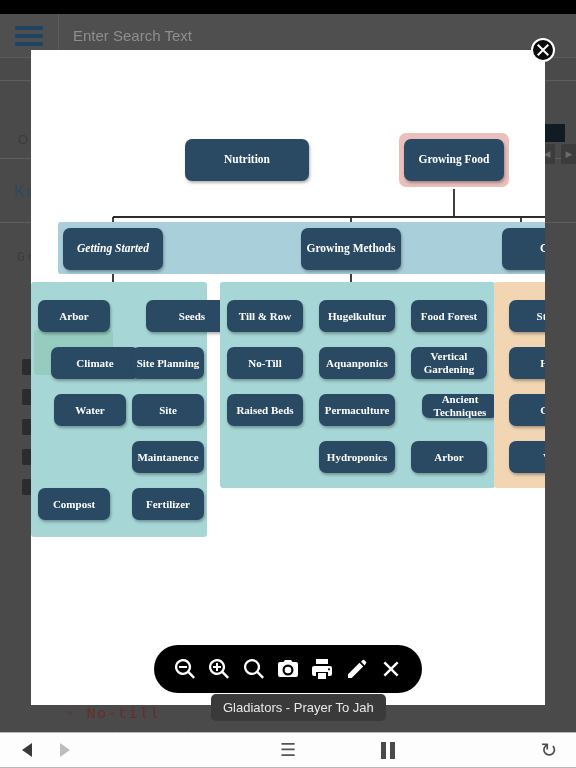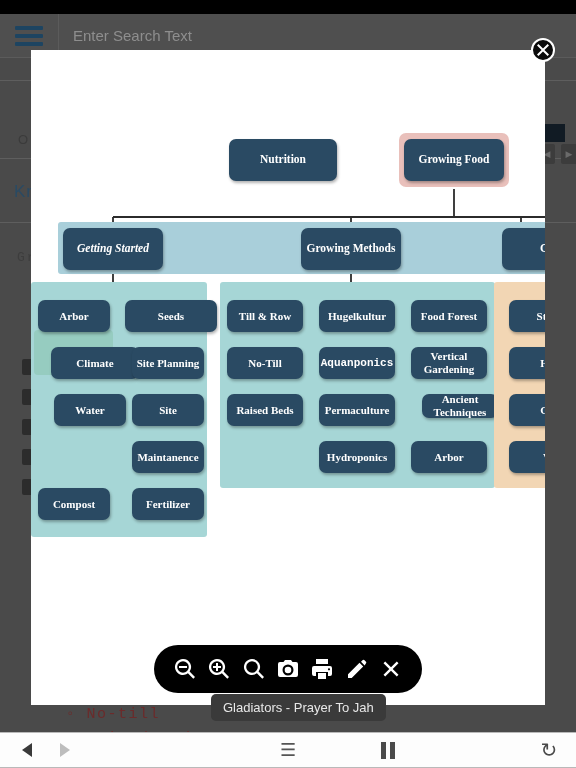--- a/index.html
+++ b/index.html
@@ -194,49 +194,49 @@
           <path d="M472,258 L472,352"></path>
           <path d="M472,258 L492,258"></path>
           <path d="M472,305 L492,305" marker-end="url(#ah)"></path>
           <path d="M472,352 L492,352" marker-end="url(#ah)"></path>
         </g>
       </svg>
 
       <div class="band" style="left:27px; top:172px; width:520px; height:52px;"></div>
 
       <div class="hl-pink" style="left:368px; top:83px; width:110px; height:54px;"></div>
-      <div class="node big" style="left:154px; top:89px; width:108px; height:42px;margin-left:44px;">Nutrition</div>
+      <div class="node big" style="left:154px; top:89px; width:124px; height:42px;">Nutrition</div>
       <div class="node big" style="left:373px; top:89px; width:100px; height:42px;">Growing Food</div>
 
       <div class="node big" style="left:32px; top:178px; width:100px; height:42px;font-style:italic;">Getting Started</div>
       <div class="node big" style="left:270px; top:178px; width:100px; height:42px;">Growing Methods</div>
       <div class="node big" style="left:471px; top:178px; width:100px; height:42px;">Gree</div>
 
       <div class="grp grp-teal" style="left:0px; top:232px; width:176px; height:255px;"></div>
       <div class="hl-green" style="left:3px; top:280px; width:79px; height:45px;"></div>
 
       <div class="node" style="left:7px;  top:250px; width:72px; height:32px;">Arbor</div>
       <div class="node" style="left:20px;  top:297px; width:88px; height:32px;">Climate</div>
       <div class="node" style="left:23px;  top:344px; width:72px; height:32px;">Water</div>
       <div class="node" style="left:7px;  top:438px; width:72px; height:32px;">Compost</div>
 
-      <div class="node" style="left:94px; top:250px; width:92px; height:32px;">Seeds</div>
+      <div class="node" style="left:115px; top:250px; width:92px; height:32px;">Seeds</div>
       <div class="node" style="left:101px; top:297px; width:72px; height:32px;">Site Planning</div>
       <div class="node" style="left:101px; top:344px; width:72px; height:32px;">Site</div>
       <div class="node" style="left:101px; top:391px; width:72px; height:32px;">Maintanence</div>
       <div class="node" style="left:101px; top:438px; width:72px; height:32px;">Fertilizer</div>
 
       <div class="grp grp-teal" style="left:189px; top:232px; width:275px; height:206px;"></div>
 
       <div class="node" style="left:196px; top:250px; width:76px; height:32px;">Till &amp; Row</div>
       <div class="node" style="left:196px; top:297px; width:76px; height:32px;">No-Till</div>
       <div class="node" style="left:196px; top:344px; width:76px; height:32px;">Raised Beds</div>
 
       <div class="node" style="left:288px; top:250px; width:76px; height:32px;">Hugelkultur</div>
-      <div class="node" style="left:288px; top:297px; width:76px; height:32px;font-family:Liberation Mono, monospace;">Aquanponics</div>
+      <div class="node" style="left:288px; top:297px; width:76px; height:32px;">Aquanponics</div>
       <div class="node" style="left:288px; top:344px; width:76px; height:32px;">Permaculture</div>
       <div class="node" style="left:288px; top:391px; width:76px; height:32px;">Hydroponics</div>
 
       <div class="node" style="left:380px; top:250px; width:76px; height:32px;">Food Forest</div>
       <div class="node" style="left:380px; top:297px; width:76px; height:32px;">Vertical Gardening</div>
       <div class="node" style="left:391px; top:344px; width:76px; height:24px;">Ancient Techniques</div>
       <div class="node" style="left:380px; top:391px; width:76px; height:32px;">Arbor</div>
 
       <div class="grp grp-tan" style="left:463px; top:232px; width:120px; height:206px;"></div>
       <div class="node" style="left:478px; top:250px; width:76px; height:32px;">Stru</div>

